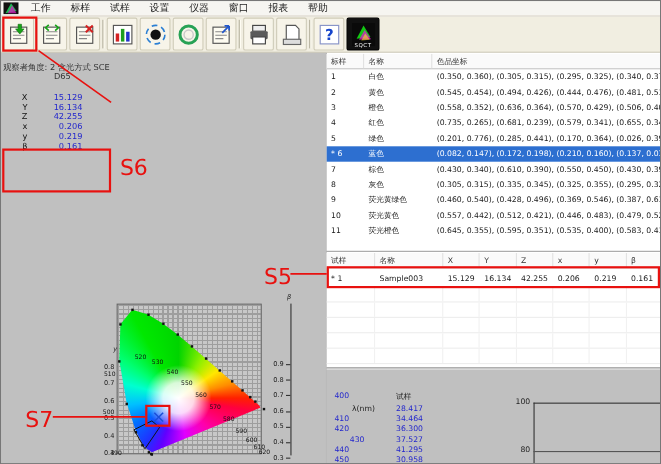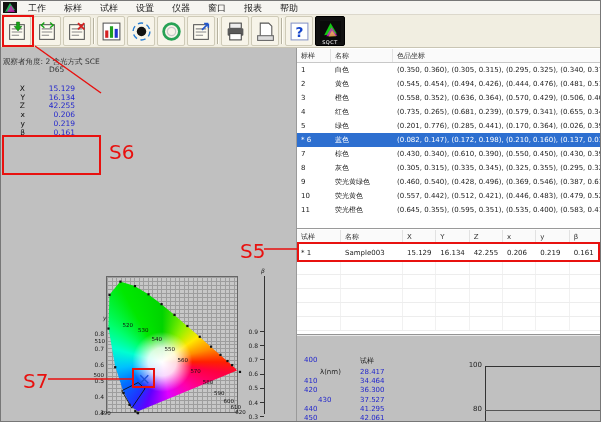--- a/index.html
+++ b/index.html
@@ -414,21 +414,21 @@
           <span class="spec-txt" style="left: 63px; top: 32px; color: rgb(34, 38, 204);">28.417</span>
           <span class="spec-txt" style="left: 7px; top: 41.2px; color: rgb(34, 38, 204);">410</span>
           <span class="spec-txt" style="left: 63px; top: 41.2px; color: rgb(34, 38, 204); text-align: center;">34.464</span>
           <span class="spec-txt" style="left: 7px; top: 50.4px; color: rgb(34, 38, 204);">420</span>
           <span class="spec-txt" style="left: 63px; top: 50.4px; color: rgb(34, 38, 204);">36.300</span>
           <span class="spec-txt" style="left: 7px; top: 59.6px; color: rgb(34, 38, 204); margin-left: 14px;">430</span>
           <span class="spec-txt" style="left: 63px; top: 59.6px; color: rgb(34, 38, 204);">37.527</span>
           <span class="spec-txt" style="left: 7px; top: 68.8px; color: rgb(34, 38, 204);">440</span>
           <span class="spec-txt" style="left: 63px; top: 68.8px; color: rgb(34, 38, 204); text-align: right;">41.295</span>
           <span class="spec-txt" style="left: 7px; top: 78px; color: rgb(34, 38, 204);">450</span>
-          <span class="spec-txt" style="left: 63px; top: 78px; color: rgb(34, 38, 204);">42.061</span>
+          <span class="spec-txt" style="left: 63px; top: 78px; color: rgb(34, 38, 204);">30.958</span>
         </div>
       <div>
         <div style="position:absolute;left:188px;top:30px;width:118px;height:1px;background:#333;"></div>
         <div style="position:absolute;left:188px;top:30px;width:1px;height:59px;background:#333;"></div>
         <div style="position:absolute;left:188px;top:74px;width:118px;height:1px;background:#555;"></div>
         <span class="spec-txt" id="refl-t100" style="left:165px;top:25px;width:20px;text-align:right;color:#222;">100</span>
         <span class="spec-txt" id="refl-t80" style="left:165px;top:69px;width:20px;text-align:right;color:#222;">80</span>
       </div>
     </div>
   </div>

